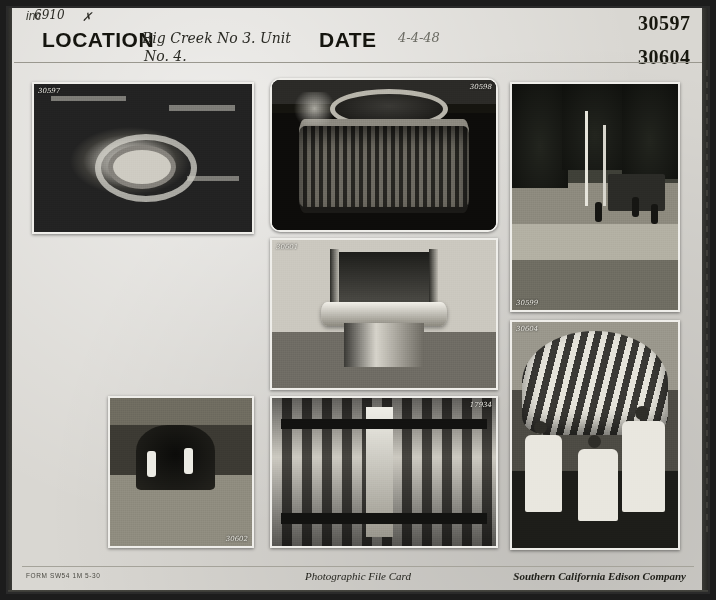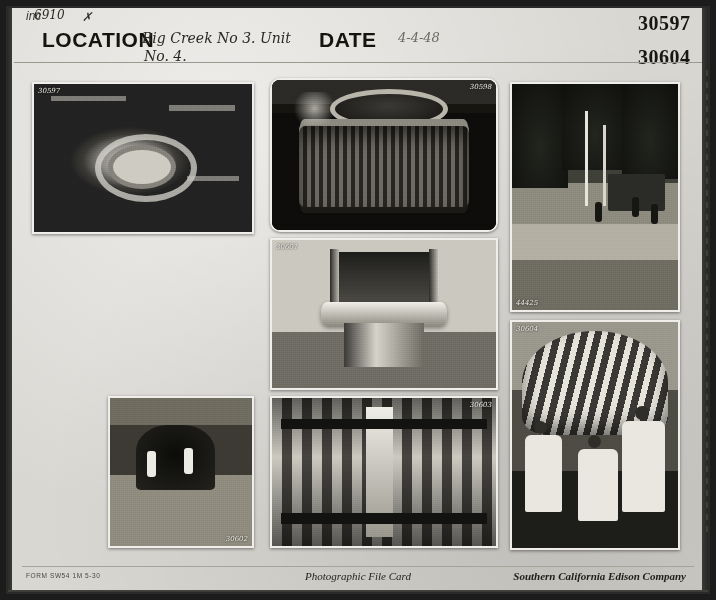--- a/index.html
+++ b/index.html
@@ -238,21 +238,21 @@
         <div class="tree" style="left:30%;width:40%;height:38%;"></div>
         <div class="tree" style="left:66%;width:34%;height:42%;"></div>
         <div class="mast"></div>
           <div class="mast2"></div>
         <div class="truck"></div>
         <div class="fig" style="left:50%;top:52%;"></div>
         <div class="fig" style="left:72%;top:50%;"></div>
         <div class="fig" style="left:84%;top:53%;"></div>
         <div class="gr"></div>
       </div>
-      <span class="cap bl">44425</span>
+      <span class="cap bl">30599</span>
     </div>
 
 
     <div class="photo" id="p5" style="left:248px;top:168px;width:224px;height:148px;text-align:right;">
       <div class="ph-inner">
         <div class="top"></div>
         <div class="post" style="left:26%;top:6%;height:52%;"></div>
         <div class="post" style="left:70%;top:6%;height:52%;"></div>
         <div class="flange"></div>
         <div class="body"></div>
@@ -286,21 +286,21 @@
     </div>
 
     <div class="photo" id="p7" style="left:248px;top:326px;width:224px;height:148px;">
       <div class="ph-inner">
         <div class="shade"></div>
         <div class="col" style="left:42%;"></div>
         <div class="band" style="top:14%;"></div>
         <div class="band" style="top:78%;"></div>
         <div class="gr"></div>
       </div>
-      <span class="cap tr">30603</span>
+      <span class="cap tr">17934</span>
     </div>
 
   </div>
 
   <div id="footer">
     <div class="foot-rule"></div>
     <span id="form-no">FORM SW54  1M  5-30</span>
     <span id="foot-center">Photographic File Card</span>
     <span id="foot-right">Southern California Edison Company</span>
   </div>

